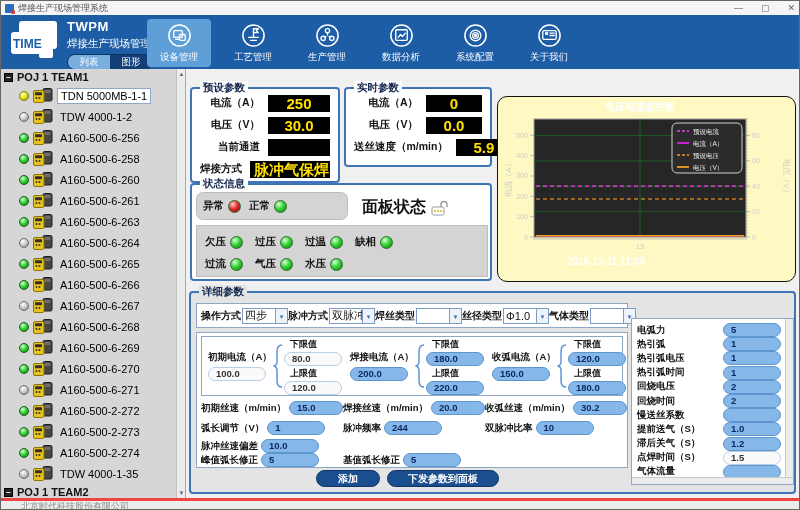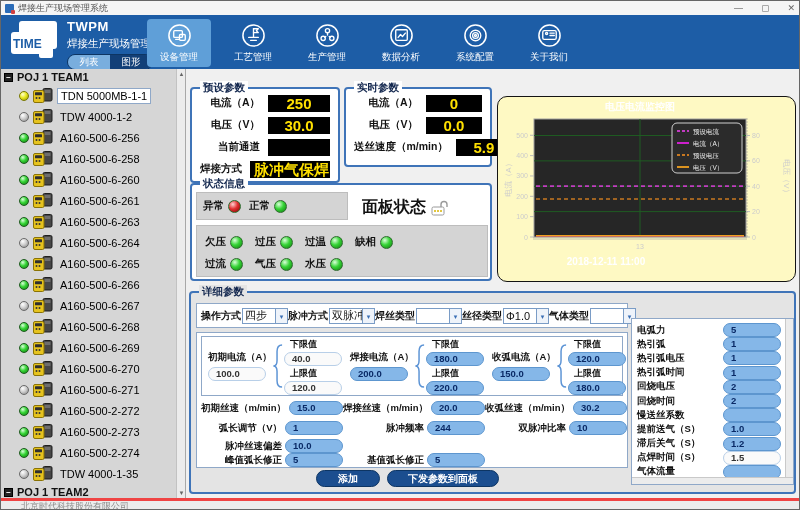--- a/index.html
+++ b/index.html
@@ -73,21 +73,21 @@
   .cur-box{position:absolute;left:4px;top:3px;width:422px;height:60px;border:1px solid #8fa8c8;display:flex;align-items:center;padding-left:6px;gap:8px;}
   .cgroup{display:flex;align-items:center;width:134px;}
   .cg-left{display:flex;flex-direction:column;gap:3px;width:78px;}
   .cg-name{font-size:9.5px;font-weight:bold;color:#111;white-space:nowrap;}
   .cg-right{display:flex;flex-direction:column;gap:1px;margin-left:1px;}
   .limit-lbl{font-size:9px;font-weight:bold;color:#111;padding-left:6px;}
   .brace{width:11px;height:46px;flex:none;}
   .pill{display:inline-block;width:58px;height:14px;border-radius:8px;background:#85b7e8;border:1px solid #5d96cf;color:#0a2a66;font-size:9.5px;font-weight:bold;line-height:12px;padding-left:7px;}
   .pill.light{background:#fafafa;border-color:#b8cfe8;color:#333;}
   .param-row{position:absolute;left:4px;display:flex;}
-  .pcell{width:142px;display:flex;align-items:center;justify-content:flex-end;}
+  .pcell{width:142px;display:flex;align-items:center;}
   .pcell .plbl{font-size:9.5px;font-weight:bold;color:#111;padding-right:3px;white-space:nowrap;}
   .side-box{position:absolute;left:440px;top:25px;width:163px;height:167px;background:#fff;border:1px solid #8fa8c8;padding:4px 12px 4px 5px;}
   .sp-row{display:flex;align-items:center;justify-content:space-between;height:14.2px;}
   .sp-label{font-size:9.5px;font-weight:bold;color:#111;white-space:nowrap;}
   .vscroll{position:absolute;right:0;top:0;width:8px;height:100%;background:#ececec;border-left:1px solid #c9c9c9;}
   .hscroll{position:absolute;left:0;bottom:0;width:100%;height:7px;background:#ececec;border-top:1px solid #c9c9c9;}
   .btn{position:absolute;height:17px;border-radius:9px;background:#1b4e8f;border:1px solid #0d3563;color:#fff;font-size:10px;font-weight:bold;text-align:center;line-height:15px;cursor:pointer;}
 </style>
 </head>
 <body>
@@ -459,21 +459,21 @@
      </div>
           <div class="prow">
        <span class="plabel">送丝速度（m/min）</span>
        <span class="pvalue" style="min-width:56px">5.9</span>
      </div>
         </div>
     </div>
 
     <div class="gbox" style="left:4px;top:114px;width:302px;height:98px;">
       <span class="gb-label">状态信息</span>
-      <div class="strip" style="left:4px;top:7px;width:152px;height:28px;display:flex;align-items:center;gap:8px;padding-left:6px;">
+      <div class="strip" style="left:4px;top:7px;width:152px;height:28px;display:flex;align-items:center;gap:8px;padding-left:6px;border-radius:7px;">
         <span class="alarm">
             <span>异常</span>
             <span class="led led-b led-red"></span>
           </span>
         <span class="alarm">
             <span>正常</span>
             <span class="led led-b led-green"></span>
           </span>
       </div>
       <div class="panel-state" style="left:170px;top:12px;">
@@ -764,21 +764,21 @@
             <div class="cgroup">
      <div class="cg-left">
        <span class="cg-name">初期电流（A）</span>
        <span class="pill light">100.0</span>
      </div>
               <svg class="brace" viewBox="0 0 12 48">
                 <path d="M11 1 Q5.5 1 5.5 8 L5.5 18 Q5.5 24 1.5 24 Q5.5 24 5.5 30 L5.5 40 Q5.5 47 11 47" fill="none" stroke="#5b93d5" stroke-width="1.6"></path>
               </svg>
      <div class="cg-right">
        <span class="limit-lbl">下限值</span>
-       <span class="pill light">40.0</span>
+       <span class="pill light">80.0</span>
        <span class="limit-lbl">上限值</span>
        <span class="pill light">120.0</span>
      </div>
    </div>
             <div class="cgroup">
      <div class="cg-left">
        <span class="cg-name">焊接电流（A）</span>
        <span class="pill ">200.0</span>
      </div>
               <svg class="brace" viewBox="0 0 12 48">

